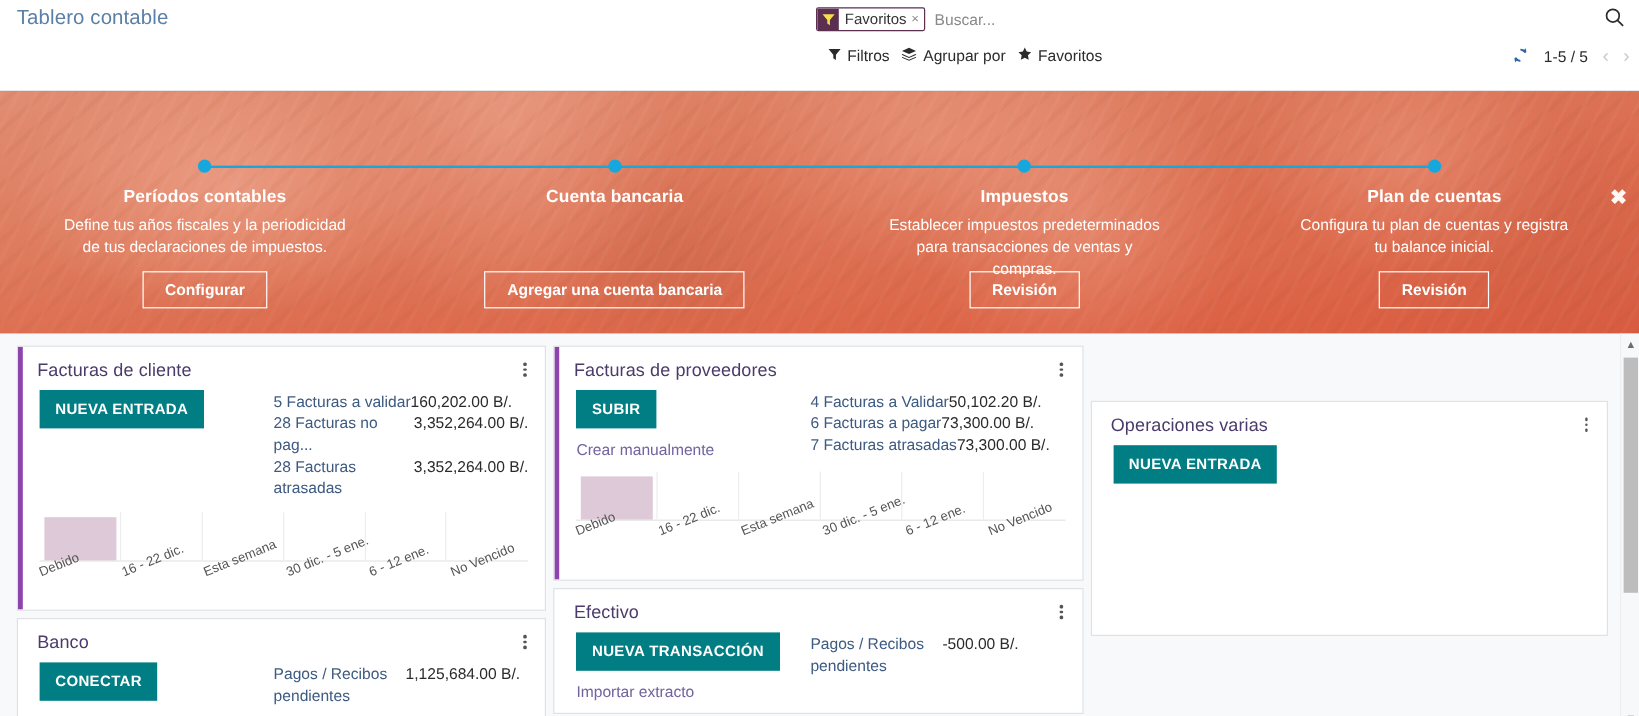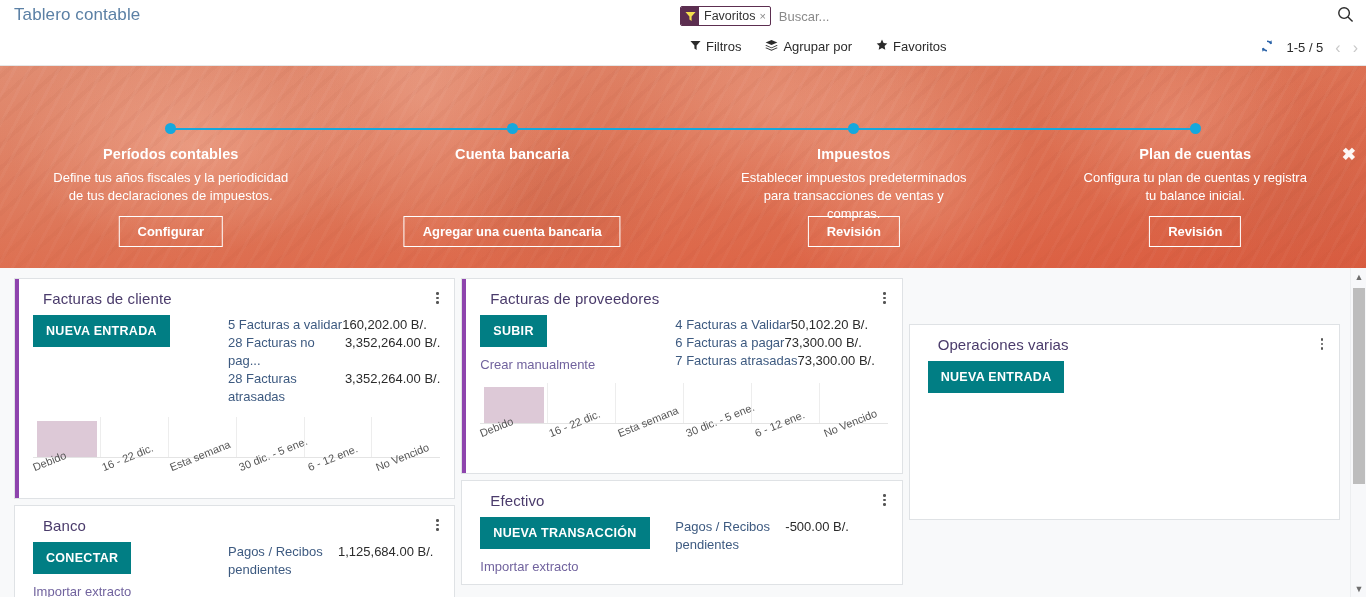--- a/index.html
+++ b/index.html
@@ -8,21 +8,21 @@
     width: 1366px; height: 597px;
     overflow: hidden;
     background: #ffffff;
     font-family: "Liberation Sans", sans-serif;
     -webkit-font-smoothing: antialiased;
   }
 
   
   .topbar {
     position: relative;
-    height: 66px;
+    height: 76px;
     background: #ffffff;
     border-bottom: 1px solid #e6e6e6;
   }
   .page-title {
     position: absolute;
     left: 14px; top: 5px;
     font-size: 17px;
     color: #5b80a5;
     letter-spacing: .1px;
   }
@@ -81,21 +81,21 @@
 
   .controlrow {
     position: absolute;
     left: 0; top: 36px;
     width: 100%;
     height: 28px;
   }
   .ctrl-group {
     position: absolute;
     left: 690px; top: 3px;
-    display: flex; gap: 24px;
+    display: flex; gap: 10px;
     align-items: flex-start;
   }
   .ctrl-item {
     display: inline-flex; align-items: center; gap: 5px;
     font-size: 13px; color: #2b2b2b;
     cursor: pointer;
   }
   .pager {
     position: absolute;
     right: 8px; top: 3px;
@@ -227,21 +227,21 @@
     content: "";
     position: absolute;
     left: 0; top: 0; bottom: 0;
     width: 4px;
     background: #8e44ad;
   }
   .card-head {
     display: flex;
     align-items: flex-start;
     justify-content: space-between;
-    padding: 11px 10px 0 28px;
+    padding: 11px 10px 0 16px;
   }
   .card-title {
     font-size: 15px;
     color: #4a3b6b;
     font-weight: normal;
     letter-spacing: .1px;
   }
   .card-alias {
     padding: 1px 18px 0 18px;
     font-size: 12.5px;

